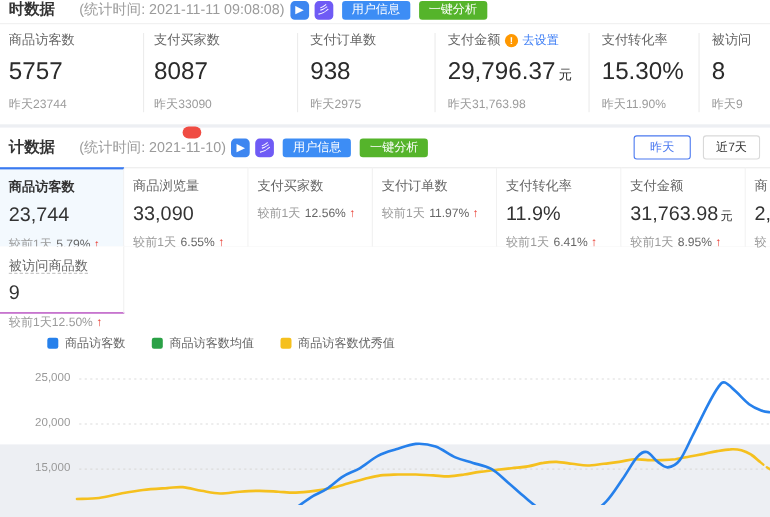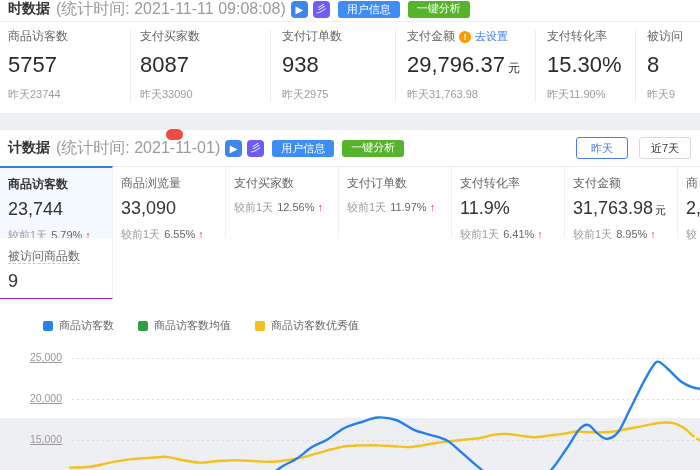--- a/index.html
+++ b/index.html
@@ -1,35 +1,35 @@
 <!DOCTYPE html>
 <html><head>
 <meta charset="utf-8">
 <style>
   * { margin:0; padding:0; box-sizing:border-box; }
   html,body { width:700px; height:470px; overflow:hidden; background:#edeff3;
     font-family:"Liberation Sans","DejaVu Sans",sans-serif; color:#333; }
   .panel { position:absolute; left:0; width:700px; background:#fff;padding-left:40px; }
   #panel1 { top:0; height:113px; }
-  #panel2 { top:130px; height:288px; }
+  #panel2 { top:116px; height:288px; }
 
   
   .hdr { position:absolute; left:0; right:0; display:flex; align-items:center; height:24px; }
   #panel1 .hdr { top:-3px; border-bottom:1px solid #f0f0f0; height:25px; }
   #panel2 .hdr { top:6px; }
   .hdr-title { font-size:14px; font-weight:bold; color:#333; margin-left:8px; white-space:nowrap; }
-  .hdr-note { font-size:16px; color:#9b9b9b; margin-left:6px; white-space:nowrap; }
+  .hdr-note { font-size:13px; color:#9b9b9b; margin-left:22px; white-space:nowrap; }
   .app-icon { width:17px; height:17px; border-radius:4px; margin-left:5px; display:flex;
     align-items:center; justify-content:center; color:#fff; font-size:10px; flex:none; }
   .app-icon.blue { background:#3d86f0; }
   .app-icon.purple { background:#6f5bf5; }
   .btn { height:17px; line-height:17px; border-radius:3px; font-size:11px; color:#fff;
     padding:0 9px; margin-left:8px; white-space:nowrap; cursor:pointer; }
   .btn.blue { background:#3d8df5; }
-  .btn.green { background:#55b42b;font-family:Liberation Mono, monospace; }
+  .btn.green { background:#55b42b; }
   .badge { position:absolute; left:166px; top:-1px; min-width:17px; height:11px; border-radius:6px;
     background:#f04c43; z-index:3; }
   .range-tabs { position:absolute; top:7px; right:9px; display:flex; }
   .range-btn { width:52px; height:22px; line-height:20px; text-align:center; font-size:11px;
     border:1px solid #d9d9d9; border-radius:3px; background:#fff; color:#333; margin-left:11px; cursor:pointer; }
   .range-btn.active { color:#4b79f0; border-color:#4b79f0; }
 
   
   .c1 { position:absolute; top:28px; }
   .c1 .lbl { font-size:12px; color:#666; white-space:nowrap; display:flex; align-items:center; }
@@ -61,21 +61,21 @@
   .c2row2 .cmp { font-size:11px; color:#9b9b9b; margin-top:8px; }
 
   
   .legend { position:absolute; top:188px; left:43px; display:flex; align-items:center; }
   .leg-item { display:flex; align-items:center; margin-right:24px; cursor:pointer; }
   .leg-sq { width:10px; height:10px; border-radius:2px; margin-right:6px; }
   .leg-txt { font-size:11px; color:#666; white-space:nowrap; }
 
   
   .chart { position:absolute; top:213px; left:0; width:700px; height:130px; }
-  .ytick { position:absolute; left:28px; width:36px; text-align:center; font-size:10.5px; color:#999;text-decoration:underline; }
+  .ytick { position:absolute; left:28px; width:36px; text-align:right; font-size:10.5px; color:#999; }
 </style>
 </head>
 <body>
 
 <div class="panel" id="panel1">
   <div class="hdr">
     <span class="hdr-title">时数据</span>
     <span class="hdr-note">(统计时间: 2021-11-11 09:08:08)</span>
     <span class="app-icon blue">▶</span>
     <span class="app-icon purple">彡</span>
@@ -121,21 +121,21 @@
   <div class="c1" style="left:647px">
     <div class="lbl">被访问</div>
     <div class="val">8</div>
     <div class="sub">昨天9</div>
   </div>
 </div>
 
 <div class="panel" id="panel2">
   <div class="hdr">
     <span class="hdr-title">计数据</span>
-    <span class="hdr-note">(统计时间: 2021-11-01)</span>
+    <span class="hdr-note">(统计时间: 2021-11-10)</span>
     <span class="app-icon blue">▶</span>
     <span class="app-icon purple">彡</span>
     <span class="btn blue">用户信息</span>
     <span class="btn green">一键分析</span>
   </div>
   <span class="badge"></span>
 
   <div class="range-tabs">
     <span class="range-btn active">昨天</span>
     <span class="range-btn">近7天</span>
@@ -173,20 +173,21 @@
     <div class="c2" style="left:678px">
       <div class="lbl">商</div>
       <div class="val">2,</div>
       <div class="cmp"><span>较</span></div>
     </div>
   </div>
 
   <div class="c2row2">
     <div><span class="lbl">被访问商品数</span></div>
     <div class="val">9</div>
+    <div class="cmp"><span>较前1天</span><span class="pct">12.50%</span><span class="up">↑</span></div>
   </div>
 
   <div class="legend">
     <span class="leg-item">
       <span class="leg-sq" style="background: rgb(38, 128, 235);"></span>
       <span class="leg-txt">商品访客数</span>
     </span>
     <span class="leg-item">
       <span class="leg-sq" style="background: rgb(42, 161, 70);"></span>
       <span class="leg-txt">商品访客数均值</span>

